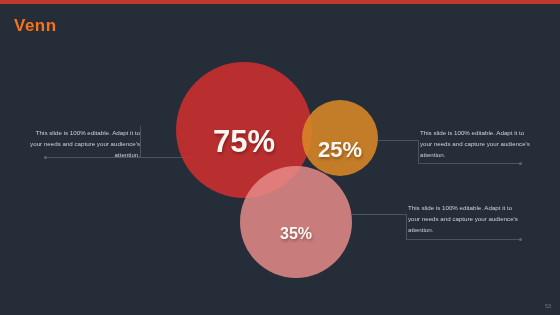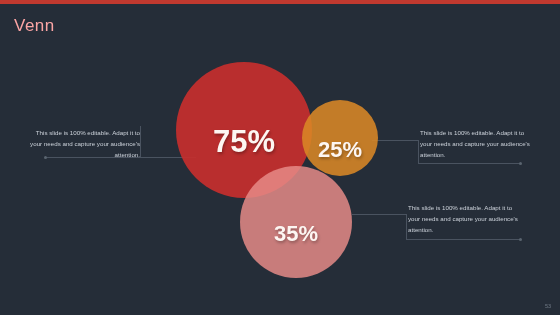--- a/index.html
+++ b/index.html
@@ -22,23 +22,23 @@
     top: 0; left: 0;
     width: 560px;
     height: 4px;
     background: #c0392f;
   }
   #title {
     position: absolute;
     left: 14px;
     top: 16px;
     font-size: 17px;
-    color: #fca5a5;
+    color: #f97316;
     letter-spacing: 0.5px;
-    font-weight: 400;
+    font-weight: 700;
   }
   
   .circle {
     position: absolute;
     border-radius: 50%;
     display: flex;
     align-items: center;
     justify-content: center;
     color: #fdf6f2;
     font-weight: bold;
@@ -61,21 +61,21 @@
     background: rgba(217, 135, 38, 0.88);
     font-size: 22px;
     z-index: 4;
   }
   #circle-35 {
     left: 240px;
     top: 166px;
     width: 112px;
     height: 112px;
     background: rgba(231, 140, 136, 0.84);
-    font-size: 22px;
+    font-size: 16px;
     z-index: 5;
   }
   .pct-label { position: relative; z-index: 2; margin-top: 23px; }
   
   .callout {
     position: absolute;
     font-size: 6.2px;
     line-height: 1.75;
     color: #ccd2da;
     width: 116px;

